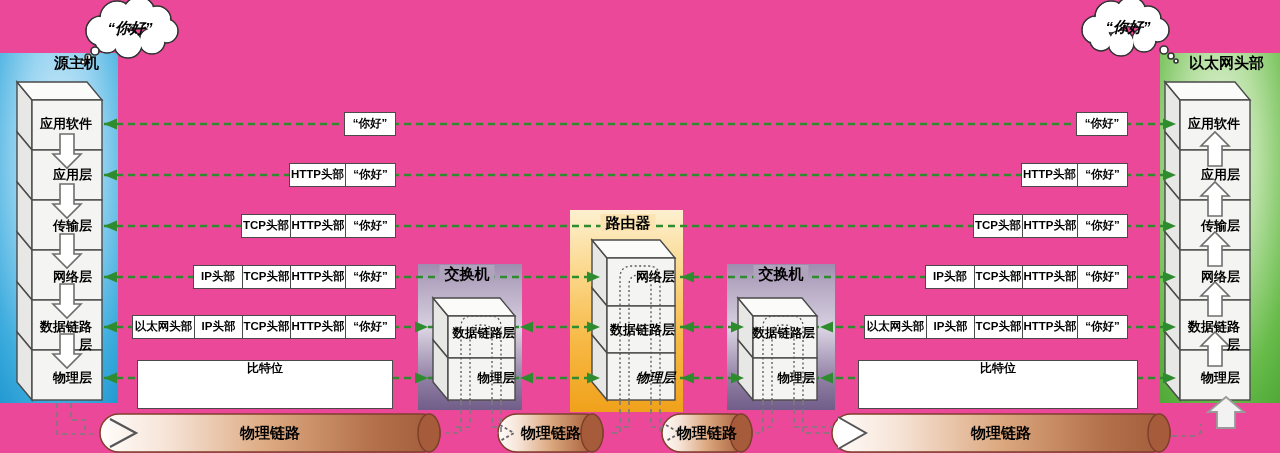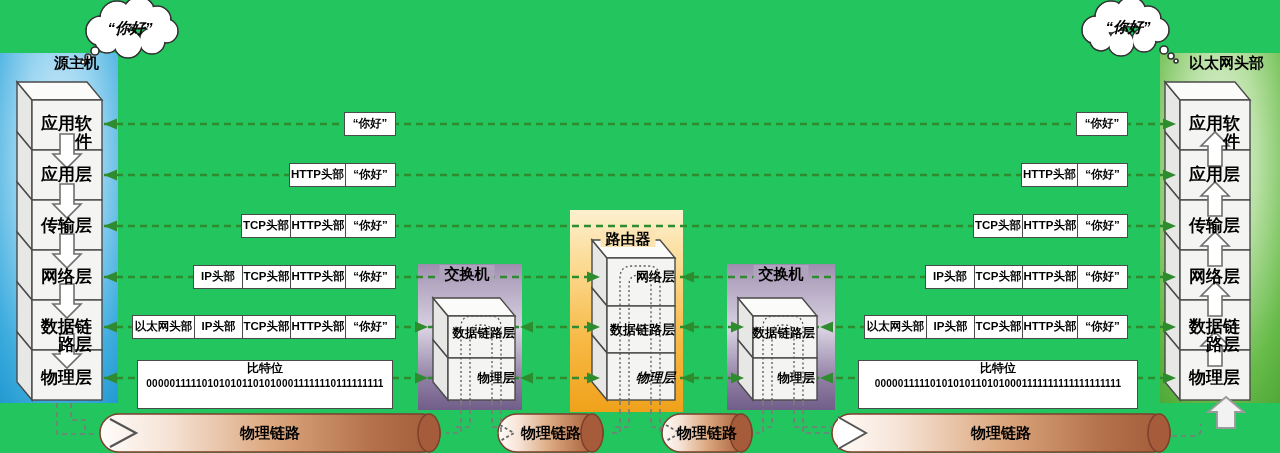--- a/index.html
+++ b/index.html
@@ -1,33 +1,33 @@
 <!DOCTYPE html>
 <html><head>
 <meta charset="utf-8">
 <style>
   html,body{margin:0;padding:0;background:#fff;}
-  .stage{position:relative;width:1280px;height:453px;background:#22c55e;overflow:hidden;
+  .stage{position:relative;width:1280px;height:453px;background:#ec4899;overflow:hidden;
          font-family:"Liberation Sans","DejaVu Sans",sans-serif;color:#000;}
   .stage svg{position:absolute;left:0;top:0;}
   .gdash{stroke:#2e8c2e;stroke-width:2.6;stroke-dasharray:7 5;fill:none;}
   .gtri{fill:#2e8c2e;stroke:none;}
   .graydash{stroke:#7b7b7b;stroke-width:1.6;stroke-dasharray:5 4;fill:none;}
   .dottube{stroke:#555;stroke-width:1.3;stroke-dasharray:2 2.5;fill:none;}
   .face-front{fill:#f4f4f2;stroke:#4a4a4a;stroke-width:1.4;}
   .face-side{fill:#e7e7e5;stroke:#4a4a4a;stroke-width:1.4;}
   .face-top{fill:#fbfbf9;stroke:#4a4a4a;stroke-width:1.4;}
   .blockarrow{fill:#fff;stroke:#6e6e6e;stroke-width:1.6;}
   .pipebody{fill:url(#gPipe);stroke:#7e3f2c;stroke-width:1.5;}
   .pipecap{fill:#a65c3b;stroke:#7e3f2c;stroke-width:1.5;}
   .cloudstroke{fill:#fff;stroke:#333;stroke-width:1.6;}
   .cloudfill{fill:#fff;stroke:none;}
   .lbl{position:absolute;font-weight:bold;color:#000;text-align:right;}
   .hosttitle{font-size:15px;line-height:17px;width:80px;}
-  .layer{width:60px;font-size:17px;line-height:18px;}
+  .layer{width:60px;font-size:13px;line-height:18px;}
   .layer-r{width:68px;font-size:13px;line-height:18px;}
   .layer-s{width:67px;font-size:12.5px;line-height:18px;}
   .devtitle{position:absolute;font-size:15px;font-weight:bold;transform:translateX(-50%);
             padding:0 5px;line-height:17px;white-space:nowrap;}
   .cloudtxt{position:absolute;transform:translateX(-50%);font-size:15px;font-weight:bold;
             font-style:italic;white-space:nowrap;}
   .linklbl{position:absolute;transform:translate(-50%,-50%);font-size:15px;font-weight:bold;white-space:nowrap;}
   .pkt{position:absolute;display:flex;height:24px;background:#fff;border:1.4px solid #4a4a4a;box-sizing:border-box;}
   .pkt span{display:block;box-sizing:border-box;font-size:11.5px;font-weight:bold;line-height:21px;
             text-align:center;border-left:1.4px solid #4a4a4a;white-space:nowrap;overflow:hidden;}
@@ -292,21 +292,21 @@
   </g>
 </svg>
 
 <div class="cloudtxt" style="left:130px;top:19px;">“你好”</div>
 <div class="cloudtxt" style="left:1128px;top:18px;">“你好”</div>
 
 <div class="lbl hosttitle" style="left:19px;top:54px;">源主机</div>
 <div class="lbl hosttitle" style="left:1184px;top:54px;">以太网头部</div>
 
 <div class="devtitle" style="left:467px;top:265px;background:#b0a3bd;">交换机</div>
-<div class="devtitle" style="left:628px;top:230px;background:#fbe4b2;">路由器</div>
+<div class="devtitle" style="left:628px;top:214px;background:#fbe4b2;">路由器</div>
 <div class="devtitle" style="left:781px;top:265px;background:#b0a3bd;">交换机</div>
 
 <div class="lbl layer" style="left:32px;top:115px;">应用软件</div>
 <div class="lbl layer" style="left:32px;top:166px;">应用层</div>
 <div class="lbl layer" style="left:32px;top:217px;">传输层</div>
 <div class="lbl layer" style="left:32px;top:268px;">网络层</div>
 <div class="lbl layer" style="left:32px;top:318px;">数据链路层</div>
 <div class="lbl layer" style="left:32px;top:369px;">物理层</div>
 
 <div class="lbl layer" style="left:1180px;top:115px;">应用软件</div>
@@ -373,25 +373,23 @@
 <div class="pkt" style="right:152px;top:315px;">
   <span class="w-eth">以太网头部</span>
   <span class="w-ip">IP头部</span>
   <span class="w-tcp">TCP头部</span>
   <span class="w-http">HTTP头部</span>
   <span class="w-msg">“你好”</span>
 </div>
 
 <div class="bits" style="left:137px;width:256px;">
   <div class="cap">比特位</div>
-  <div class="val">0000011111010101011010100011111110111111111</div>
 </div>
 <div class="bits" style="left:858px;width:280px;">
   <div class="cap">比特位</div>
-  <div class="val">000001111101010101101010001111111111111111111</div>
 </div>
 
 <div class="linklbl" style="left:270px;top:433px;">物理链路</div>
 <div class="linklbl" style="left:551px;top:433px;">物理链路</div>
 <div class="linklbl" style="left:707px;top:433px;">物理链路</div>
 <div class="linklbl" style="left:1001px;top:433px;">物理链路</div>
 
 </div>
 
 </body></html>

